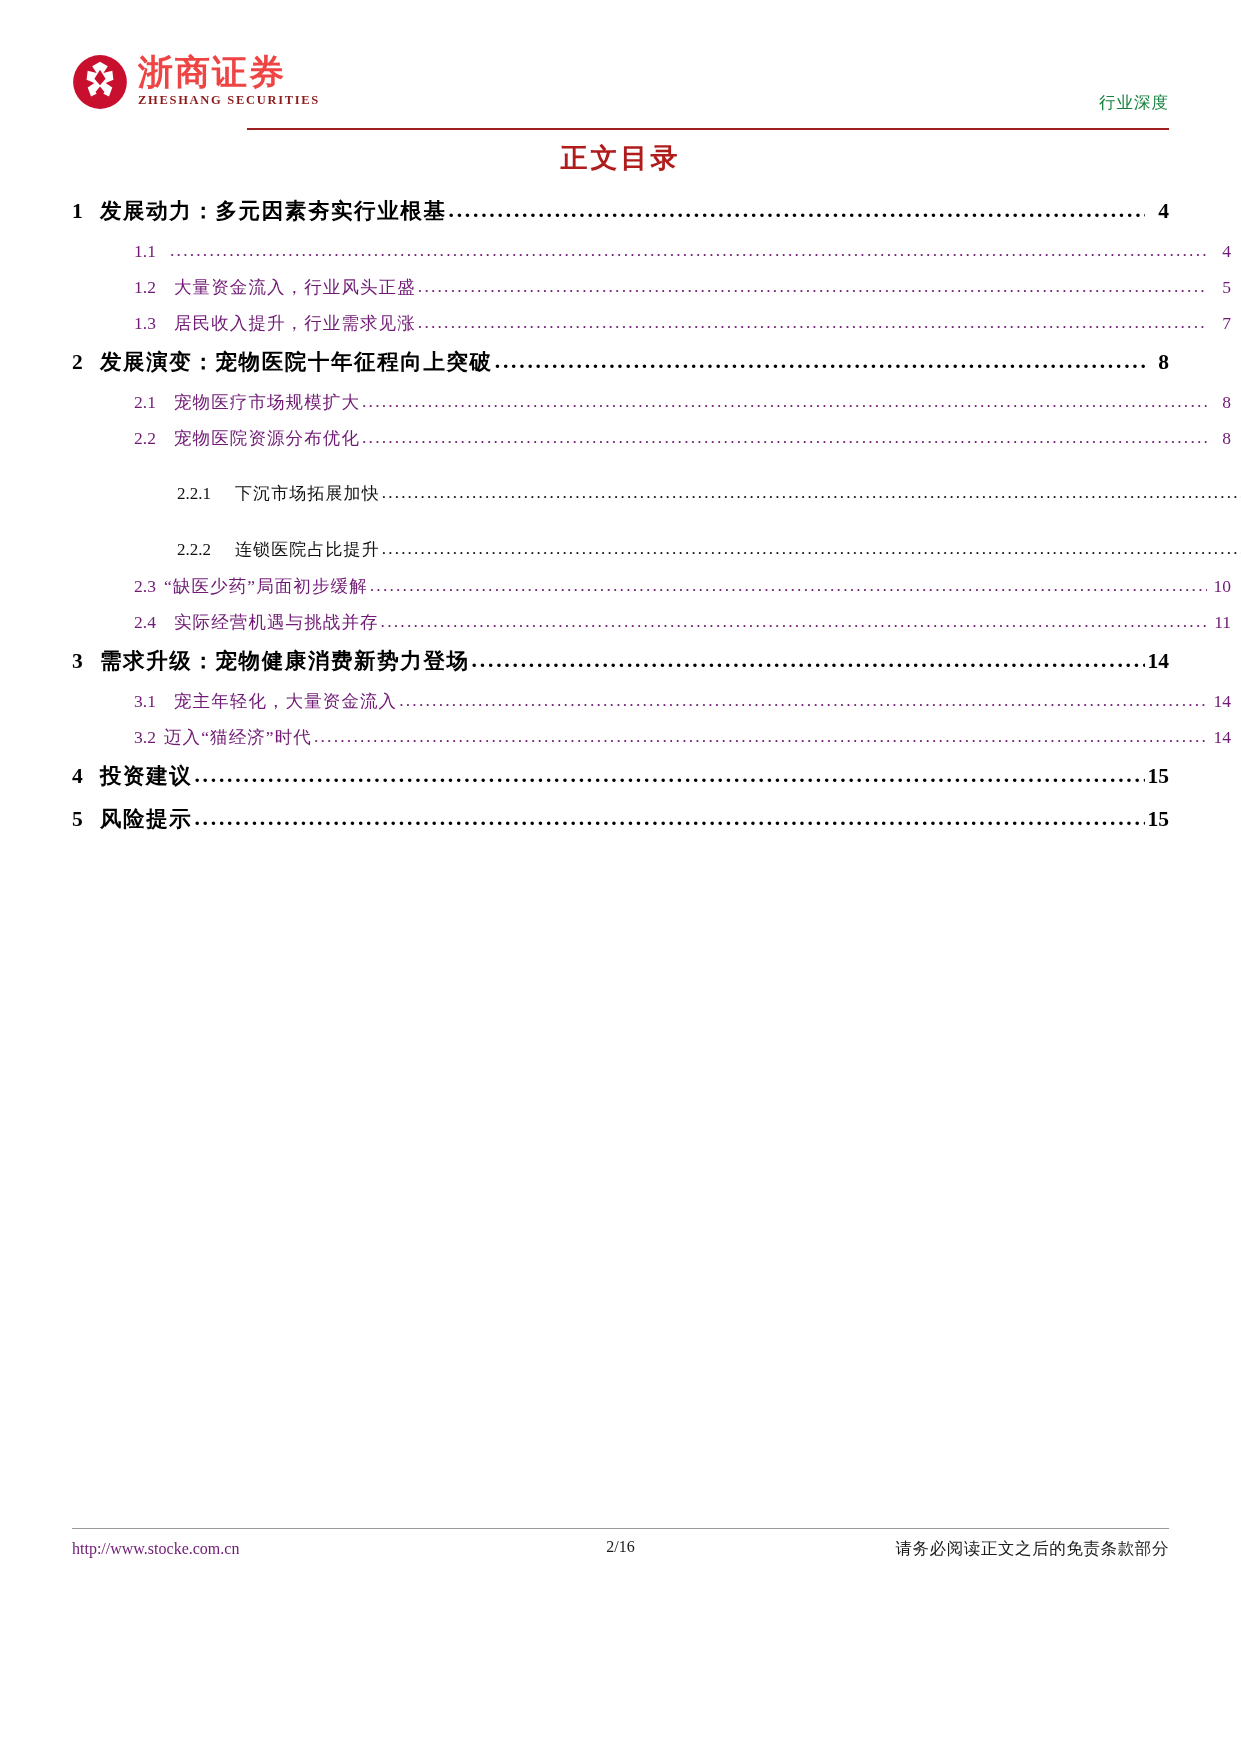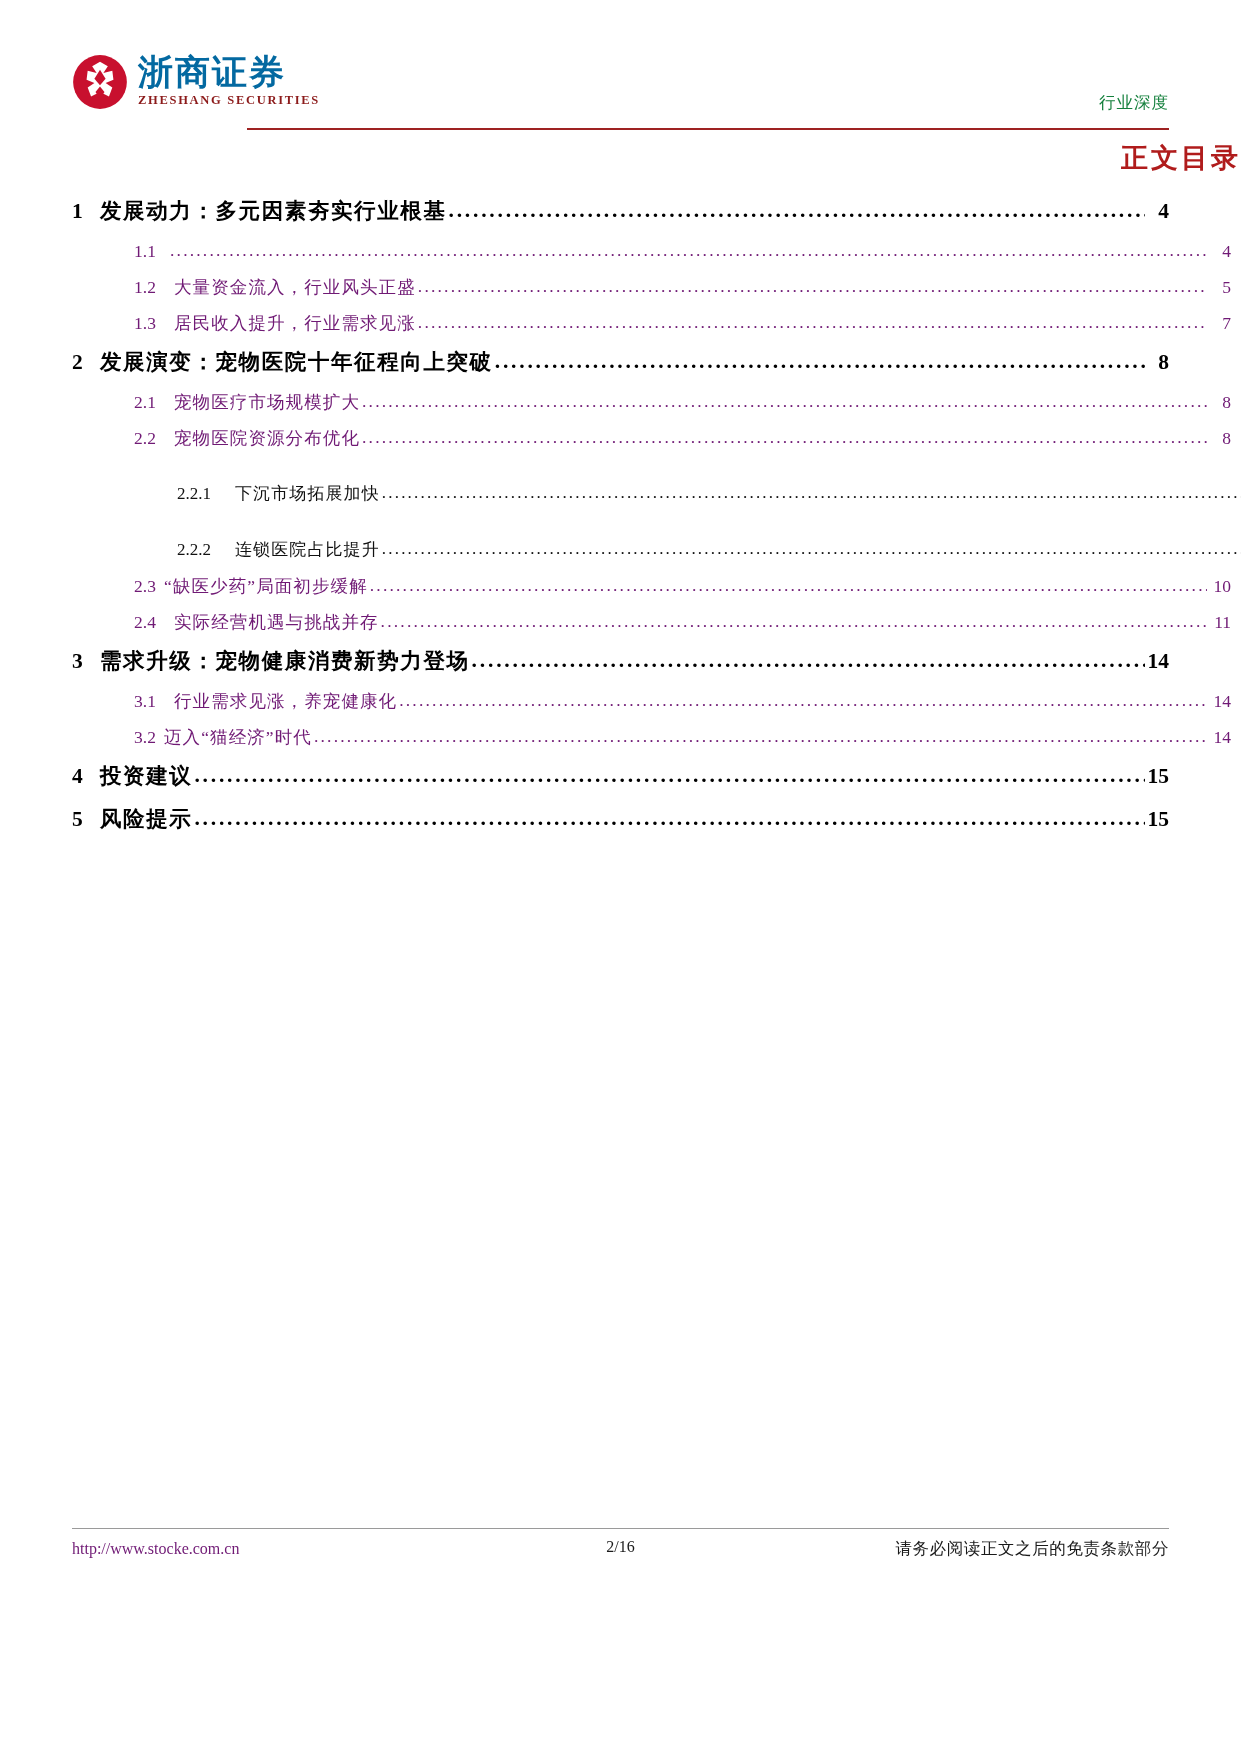--- a/index.html
+++ b/index.html
@@ -47,21 +47,21 @@
     display: flex;
     flex-direction: column;
     align-items: flex-start;
   }
   .logo-cn {
     font-family: "Liberation Sans", "DejaVu Sans", sans-serif;
     font-weight: bold;
     font-size: 35px;
     line-height: 40px;
     letter-spacing: 2px;
-    color: #0369a1;
+    color: #ef4444;
     white-space: nowrap;
   }
   .logo-en {
     font-family: "Liberation Serif", "DejaVu Serif", serif;
     font-weight: bold;
     font-size: 12.5px;
     letter-spacing: 1.7px;
     color: #8c1b1b;
     margin-top: 1px;
     white-space: nowrap;
@@ -92,21 +92,21 @@
     height: 3px;
     background: #ffffff;
   }
 
   
   .doc-title {
     position: absolute;
     left: 0;
     right: 0;
     top: 140px;
-    text-align: right;
+    text-align: center;
     font-family: "Liberation Serif", "DejaVu Serif", serif;
     font-weight: bold;
     font-size: 27px;
     letter-spacing: 3px;
     color: #b01c1c;
   }
 
   
   .toc {
     position: absolute;
@@ -350,21 +350,21 @@
         <span class="toc-label">
           <span class="toc-num">3</span>
           <span class="toc-text">需求升级：宠物健康消费新势力登场</span>
         </span>
         <span class="toc-dots"></span>
         <span class="toc-page">14</span>
       </div>
       <div class="toc-row lvl2">
         <span class="toc-label">
           <span class="toc-num">3.1</span>
-          <span class="toc-text">行业需求见涨，养宠健康化</span>
+          <span class="toc-text">宠主年轻化，大量资金流入</span>
         </span>
         <span class="toc-dots"></span>
         <span class="toc-page">14</span>
       </div>
       <div class="toc-row lvl2 tight">
         <span class="toc-label">
           <span class="toc-num">3.2</span>
           <span class="toc-text">迈入“猫经济”时代</span>
         </span>
         <span class="toc-dots"></span>

